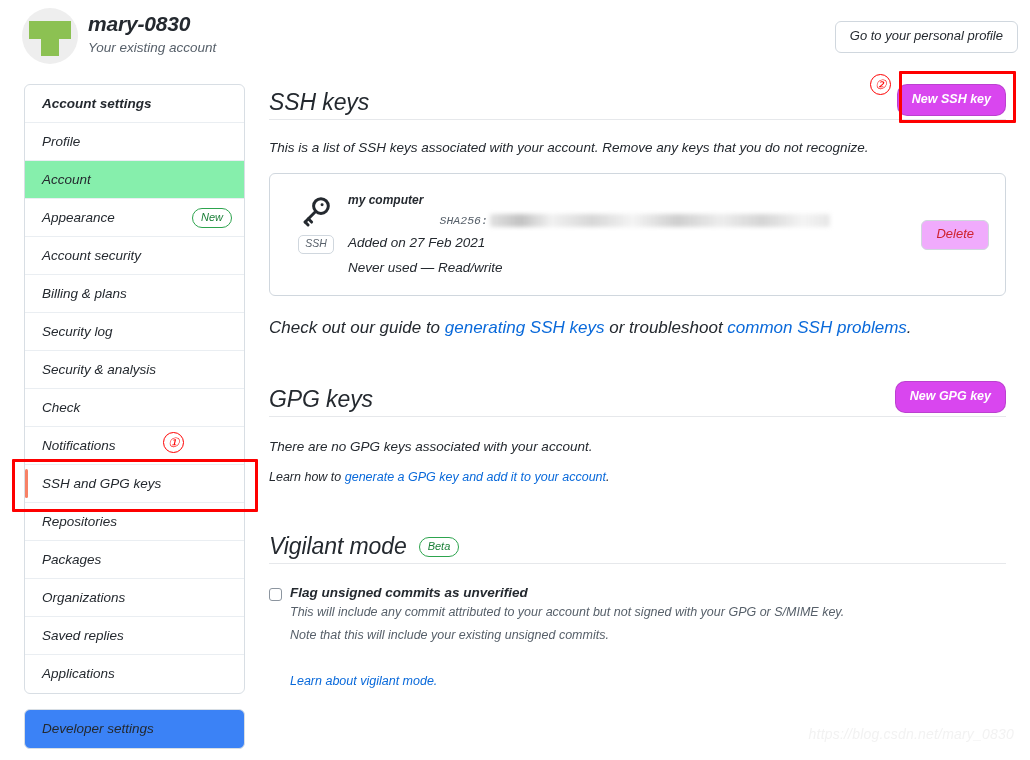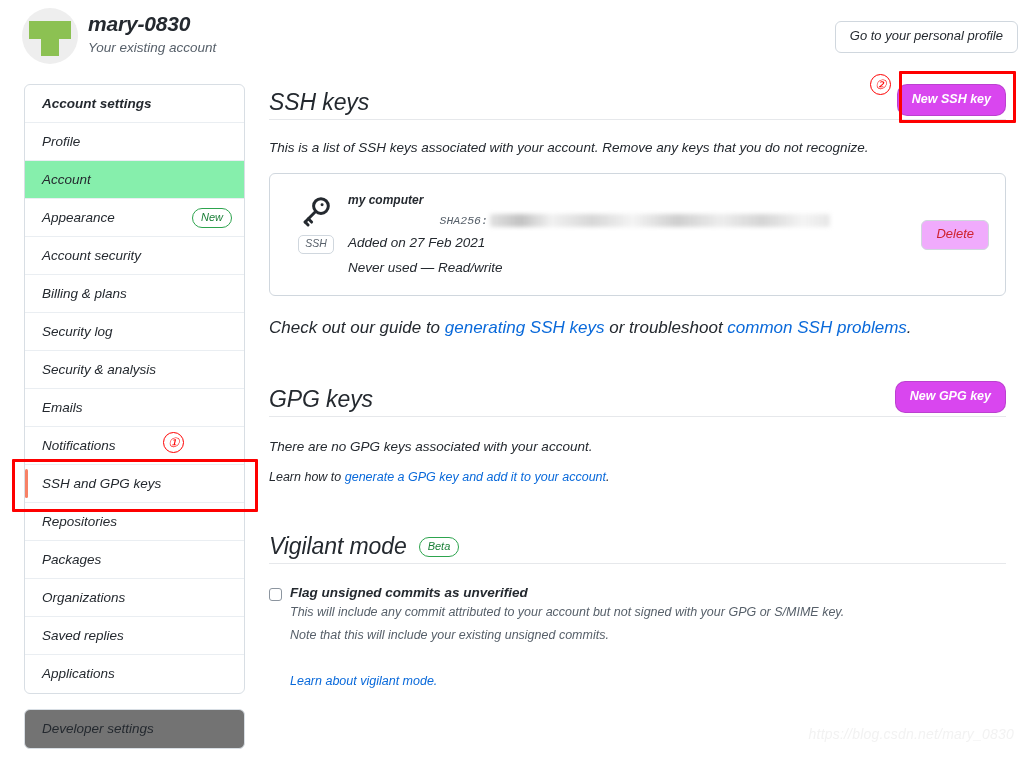--- a/index.html
+++ b/index.html
@@ -70,21 +70,21 @@
   }
   .badge-new {
     display:inline-block;
     font-size:11px; line-height:1;
     padding:3px 8px 4px 8px;
     color:#1a7f37; border:1px solid #2da44e; border-radius:10px;
     background:#fff; font-weight:400;
   }
   .sidebar-dev {
     position:absolute; left:24px; top:709px; width:221px;
-    border:1px solid #d8dee4; border-radius:6px; background:#737373;
+    border:1px solid #d8dee4; border-radius:6px; background:#3b82f6;
   }
   .sidebar-dev .side-item { border-bottom:none; }
 
   
   .main { position:absolute; left:269px; top:84px; width:737px; }
 
   .sec-head {
     display:flex; align-items:flex-end; justify-content:space-between;
     padding-bottom:3px; border-bottom:1px solid #e6e8eb;
   }
@@ -220,21 +220,21 @@
       <div class="side-item">
         <span>Billing &amp; plans</span>
       </div>
       <div class="side-item">
         <span>Security log</span>
       </div>
       <div class="side-item">
         <span>Security &amp; analysis</span>
       </div>
       <div class="side-item">
-        <span>Emails</span>
+        <span>Check</span>
       </div>
       <div class="side-item">
         <span>Notifications</span>
       </div>
       <div class="side-item selected">
         <span>SSH and GPG keys</span>
       </div>
       <div class="side-item">
         <span>Repositories</span>
       </div>

